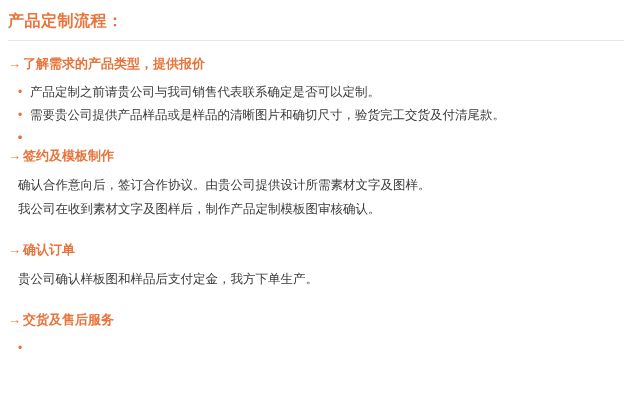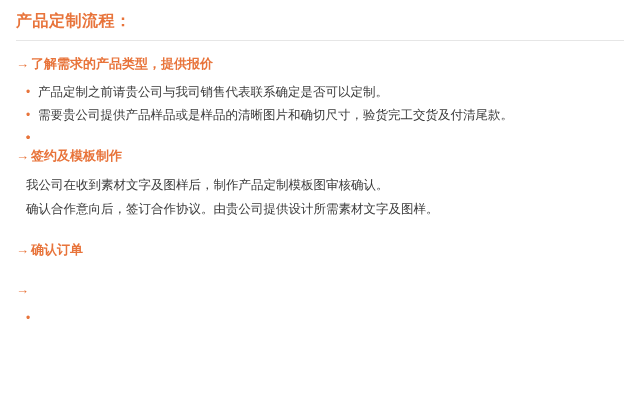--- a/index.html
+++ b/index.html
@@ -12,21 +12,21 @@
     background: #ffffff;
     font-family: "Liberation Sans", "DejaVu Sans", sans-serif;
     color: #333333;
     overflow: hidden;
   }
   .page {
     position: relative;
     width: 638px;
     height: 322px;
     box-sizing: border-box;
-    padding: 8px 14px 0 16px;
+    padding: 8px 14px 0 8px;
   }
   .page-title {
     font-size: 16px;
     font-weight: bold;
     color: #e8743b;
     letter-spacing: 0.5px;
     margin: 2px 0 0 0;
     line-height: 22px;
   }
   .title-rule {
@@ -115,38 +115,44 @@
     </ul>
   </div>
 
   <div class="section sec-gap-2">
     <div class="section-head">
       <span class="arrow">→</span>
       <span>签约及模板制作</span>
     </div>
     <ul class="section-body">
       <li class="plain-item">
-        <span>我公司在收到素材文字及图样后，制作产品定制模板图审核确认。</span>
+        <span>确认合作意向后，签订合作协议。由贵公司提供设计所需素材文字及图样。</span>
       </li>
       <li class="plain-item">
-        <span>确认合作意向后，签订合作协议。由贵公司提供设计所需素材文字及图样。</span>
+        <span>我公司在收到素材文字及图样后，制作产品定制模板图审核确认。</span>
       </li>
     </ul>
   </div>
 
   <div class="section sec-gap-3">
     <div class="section-head">
       <span class="arrow">→</span>
       <span>确认订单</span>
     </div>
+    <ul class="section-body">
+      <li class="plain-item">
+        <span>贵公司确认样板图和样品后支付定金，我方下单生产。</span>
+      </li>
+    </ul>
   </div>
 
   <div class="section sec-gap-4">
     <div class="section-head">
       <span class="arrow">→</span>
+      <span>交货及售后服务</span>
     </div>
     <ul class="section-body">
       <li class="bullet-item">
         <span class="dot">•</span>
       </li>
 
     </ul>
   </div>
 
 </div>

